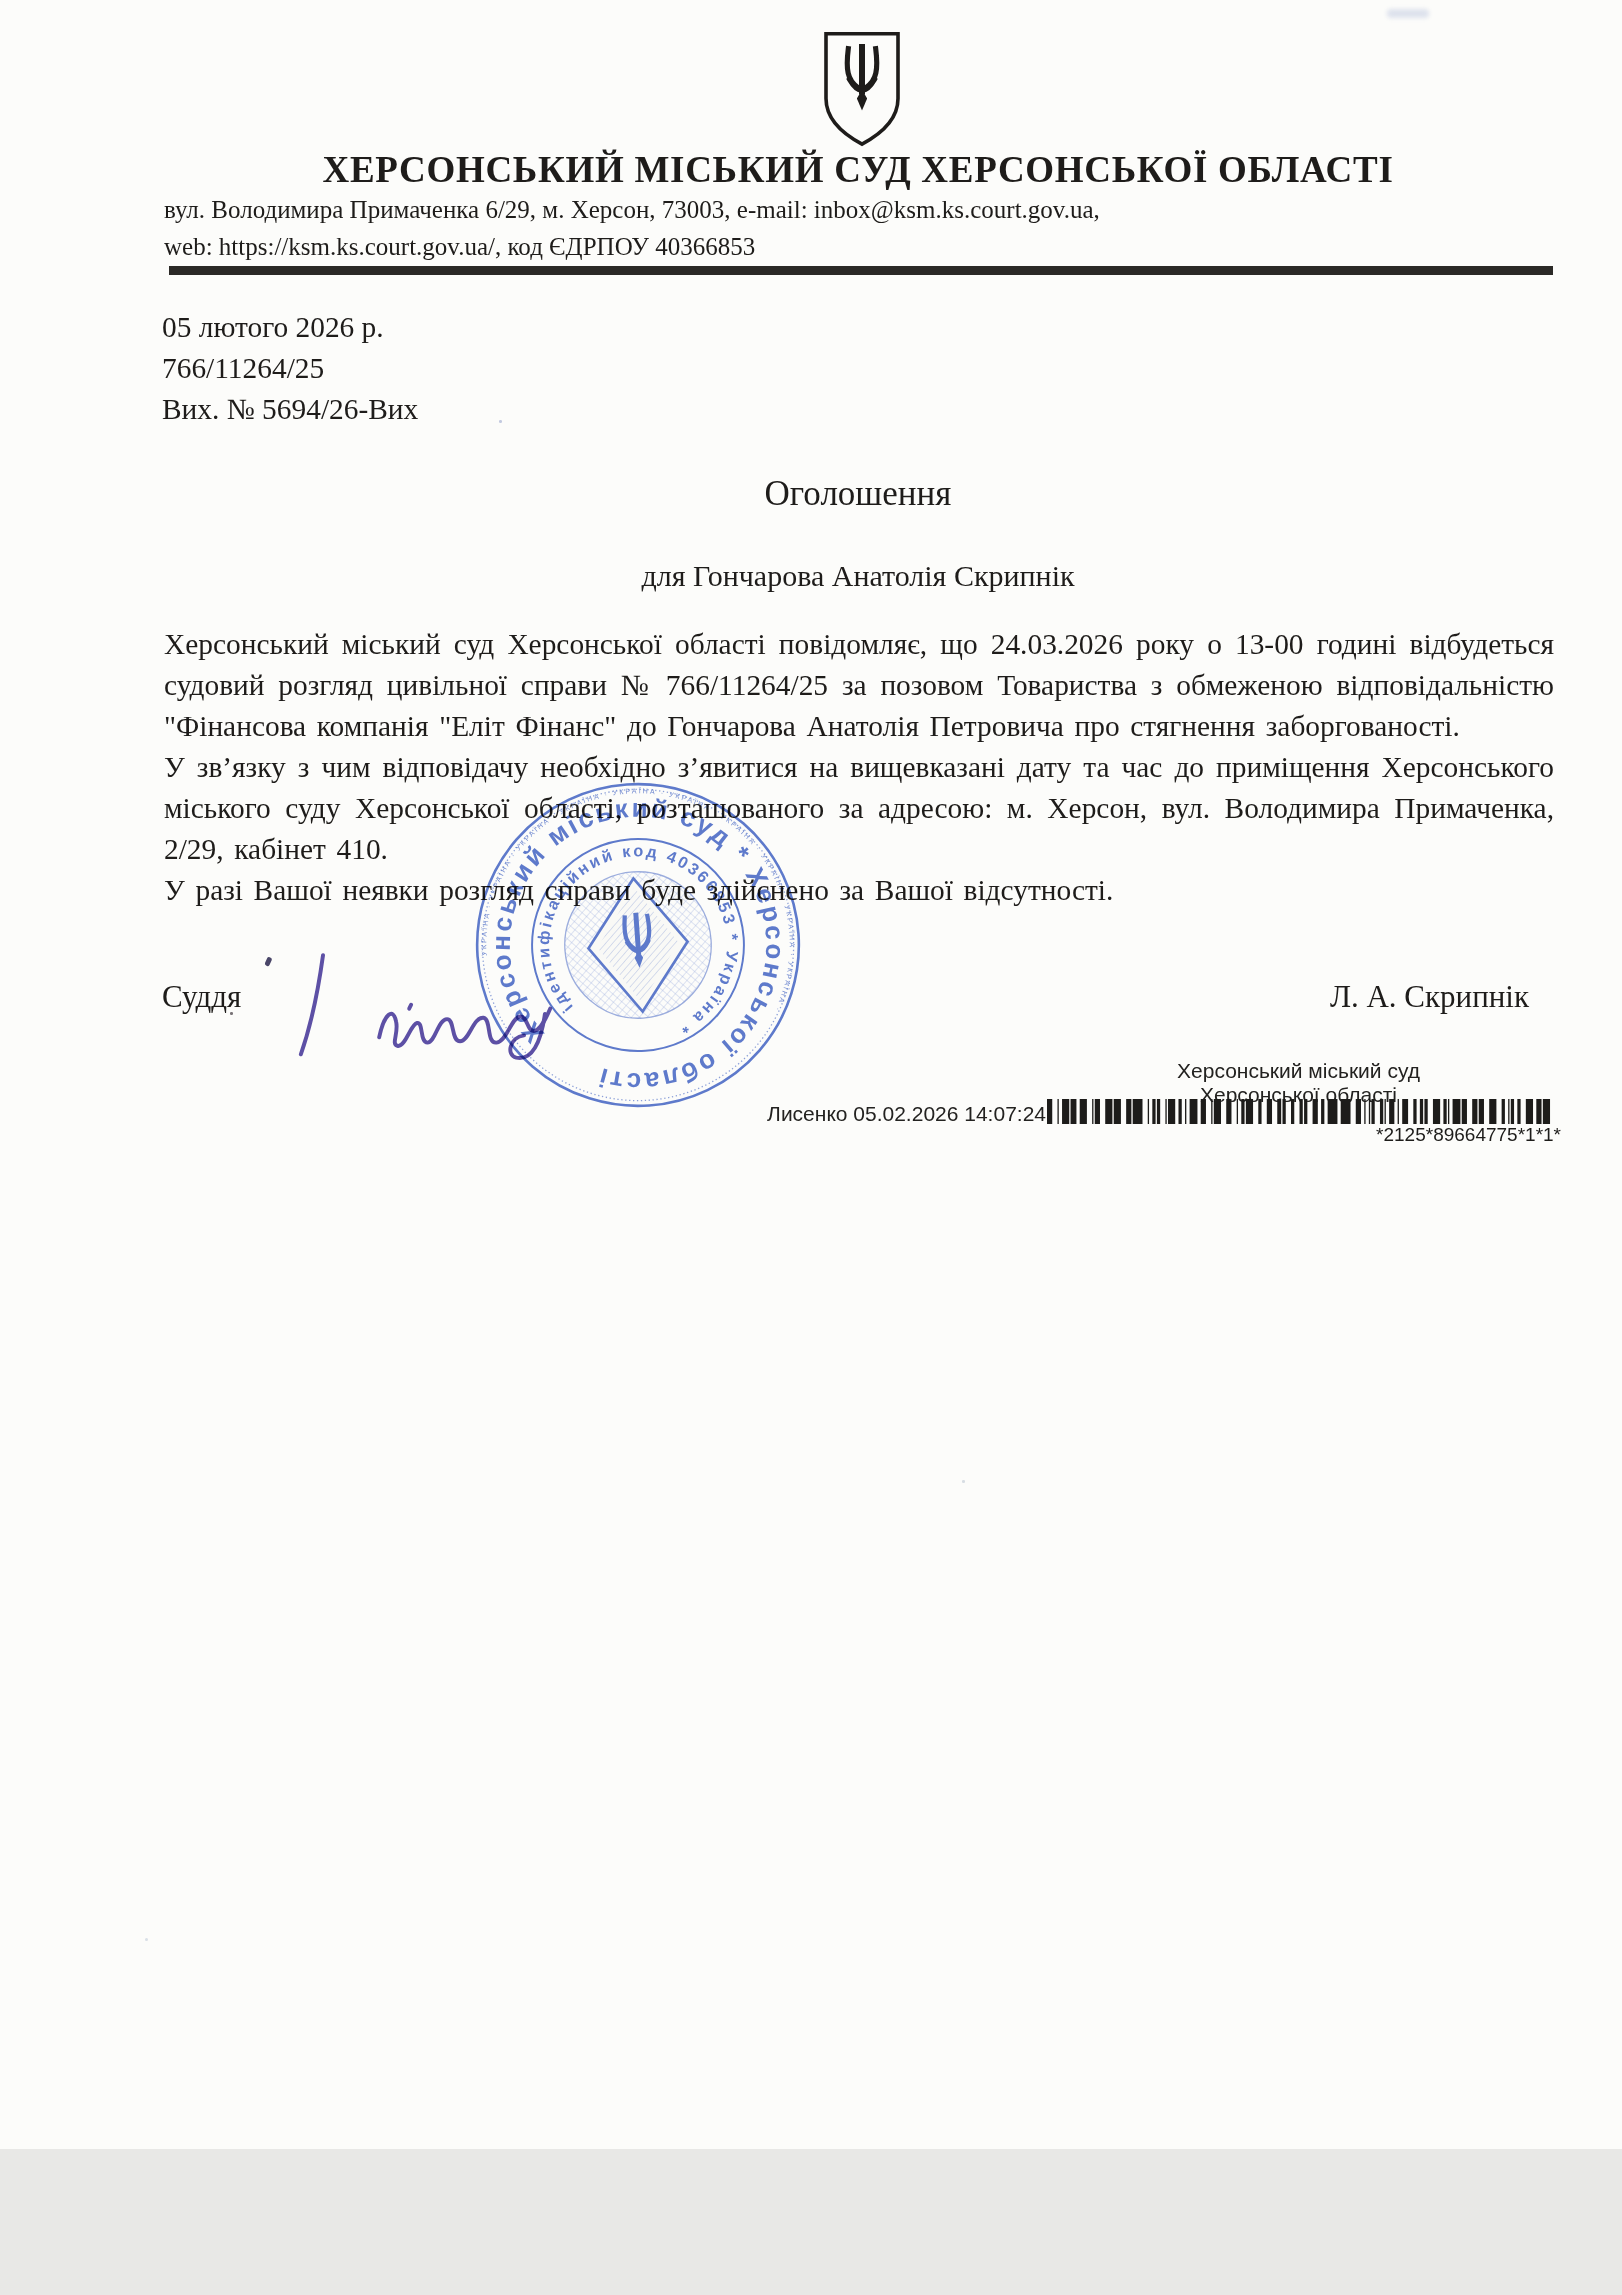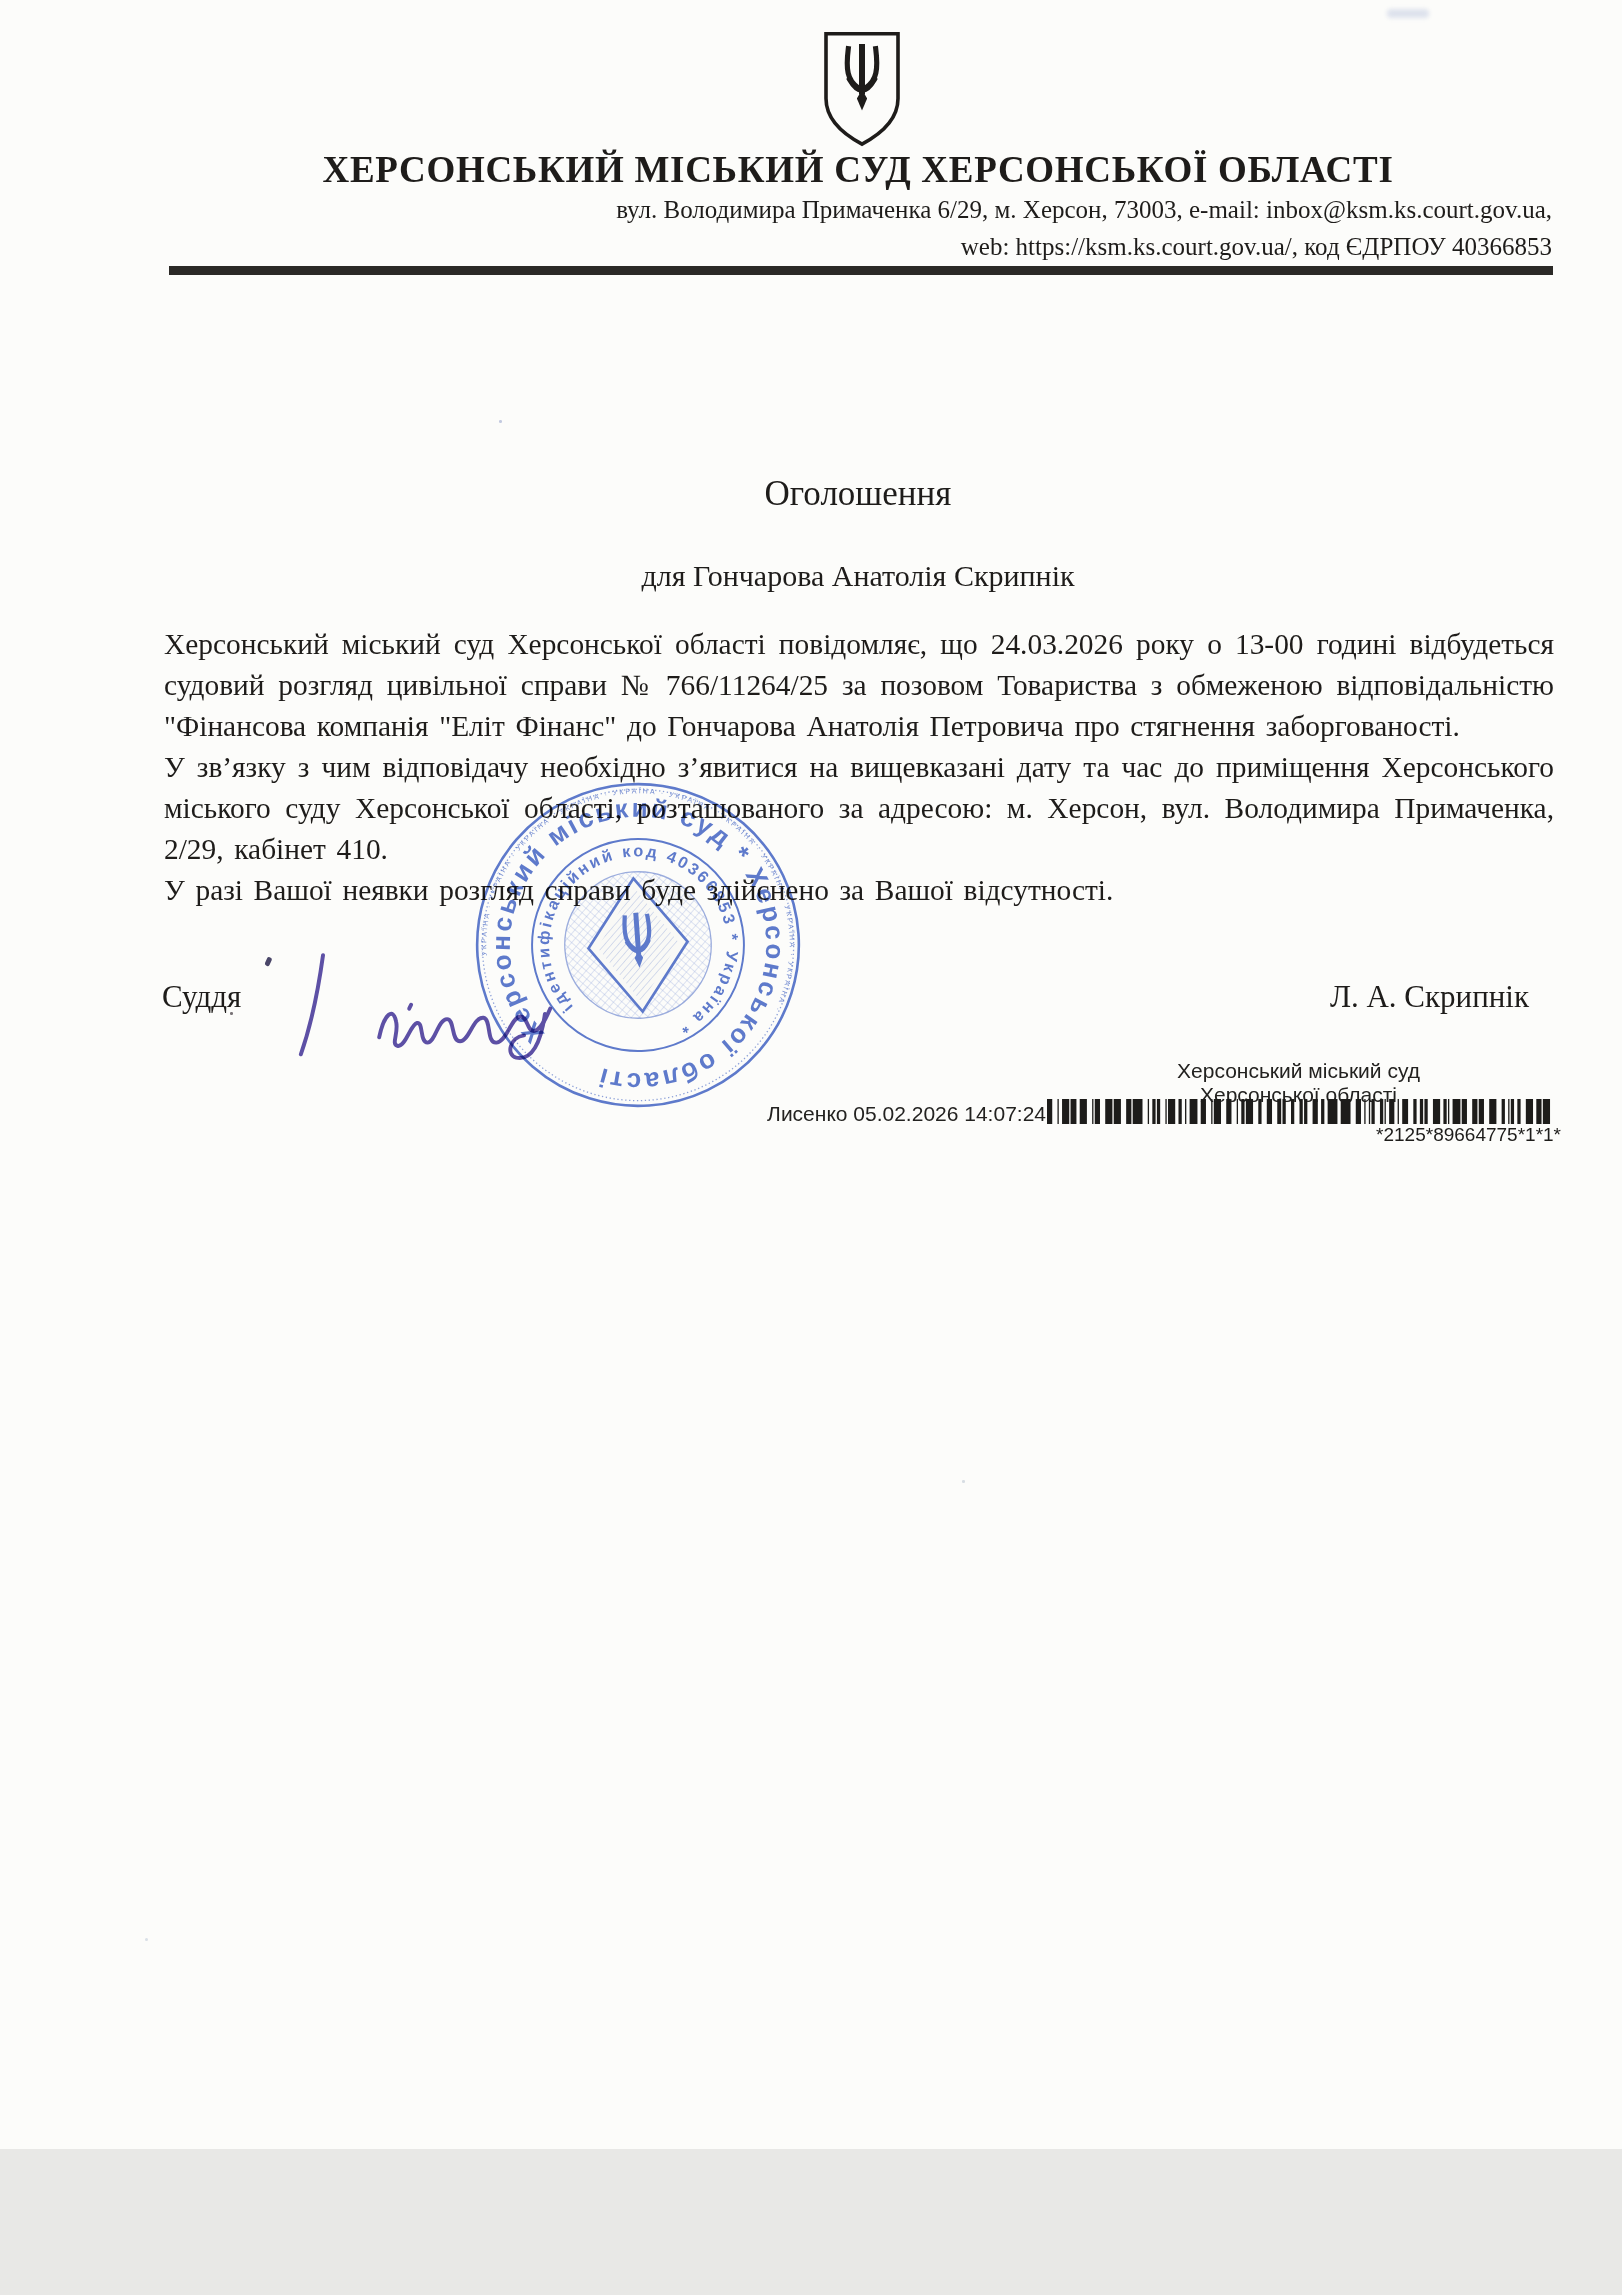--- a/index.html
+++ b/index.html
@@ -14,21 +14,21 @@
   }
   
   .emblem{position:absolute;left:820px;top:29.4px;width:84px;height:120px;}
   .court-name{
     position:absolute;left:164px;right:71px;top:148px;
     text-align:center;font-weight:700;font-size:37px;letter-spacing:0.7px;
     white-space:nowrap;
   }
   .addr{
     position:absolute;left:164px;right:71px;
-    text-align:right;font-size:25px;
+    text-align:left;font-size:25px;
     white-space:nowrap;
   }
   .addr1{top:196px;}
   .addr2{top:233px;}
   .rule{
     position:absolute;left:169px;right:70px;top:266px;height:8.5px;
     background:#2b2926;
   }
   
   .meta{
@@ -121,20 +121,25 @@
   <svg class="emblem" viewBox="0 0 70 100" style="color:#1e1c1a">
     <path d="M5 4 H65 V58 Q65 80 35 96 Q5 80 5 58 Z" fill="none" stroke="#1e1c1a" stroke-width="3"></path>
     <use href="#tryzub" x="10" y="8" width="50" height="74"></use>
   </svg>
 
   <div class="court-name">ХЕРСОНСЬКИЙ МІСЬКИЙ СУД ХЕРСОНСЬКОЇ ОБЛАСТІ</div>
   <div class="addr addr1">вул. Володимира Примаченка 6/29, м. Херсон, 73003, e-mail: inbox@ksm.ks.court.gov.ua,</div>
   <div class="addr addr2">web: https://ksm.ks.court.gov.ua/, код ЄДРПОУ 40366853</div>
   <div class="rule"></div>
 
+  <div class="meta">
+    <div>05 лютого 2026 р.</div>
+    <div>766/11264/25</div>
+    <div>Вих. № 5694/26-Вих</div>
+  </div>
 
   <div class="doc-title">Оголошення</div>
   <div class="addressee">для Гончарова Анатолія Скрипнік</div>
 
   <div class="body-text">
     <p>Херсонський міський суд Херсонської області повідомляє, що 24.03.2026 року о 13-00 годині відбудеться судовий розгляд цивільної справи № 766/11264/25 за позовом Товариства з обмеженою відповідальністю "Фінансова компанія "Еліт Фінанс" до Гончарова Анатолія Петровича про стягнення заборгованості.</p>
     <p>У зв’язку з чим відповідачу необхідно з’явитися на вищевказані дату та час до приміщення Херсонського міського суду Херсонської області, розташованого за адресою: м. Херсон, вул. Володимира Примаченка, 2/29, кабінет 410.</p>
     <p>У разі Вашої неявки розгляд справи буде здійснено за Вашої відсутності.</p>
   </div>
 

